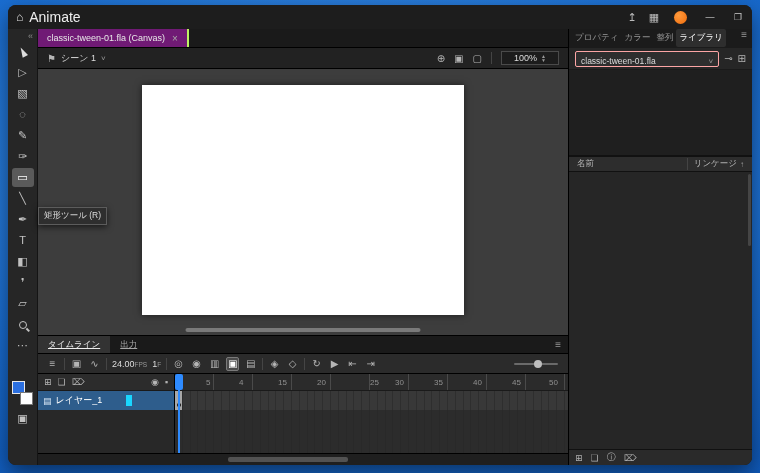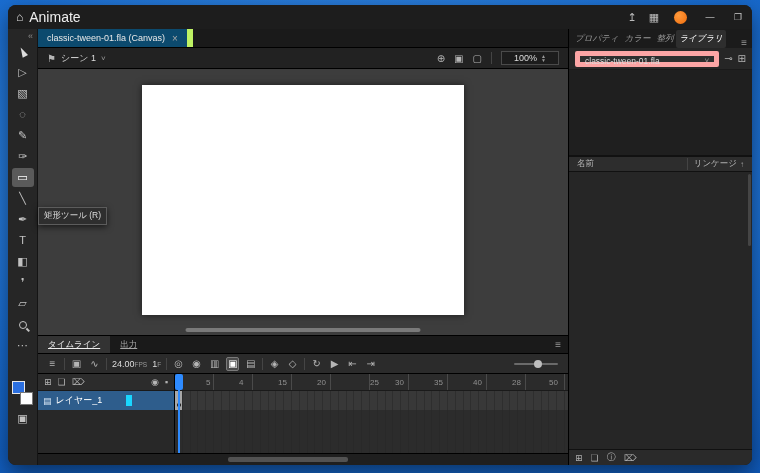--- a/index.html
+++ b/index.html
@@ -36,22 +36,22 @@
   .mag::after{content:"";position:absolute;width:4px;height:1.5px;background:#c2c2c2;left:6px;top:7px;transform:rotate(45deg);}
   .swatches{position:relative;width:24px;height:28px;margin-top:24px;flex:0 0 auto;}
   .sw-fill{position:absolute;left:1px;top:0;width:13px;height:13px;background:#2b6fe0;border:1px solid #e8e8e8;}
   .sw-stroke{position:absolute;left:9px;top:11px;width:13px;height:13px;background:#ffffff;border:1px solid #777;}
   .tooltip{position:absolute;left:30px;top:178px;background:#2e2e2e;border:1px solid #5c5c5c;color:#ddd;
     font-size:8.5px;padding:2px 5px;white-space:nowrap;z-index:60;box-shadow:0 2px 6px rgba(0,0,0,.6);}
 
   
   .center{flex:1;display:flex;flex-direction:column;min-width:0;background:#1e1e1e;}
   .tabbar{height:19px;background:#1a1a1a;display:flex;align-items:stretch;border-bottom:1px solid #000;flex:0 0 auto;}
-  .doc-tab{display:flex;align-items:center;gap:7px;background:#0c4a6e;color:#e8e8e8;font-size:9px;
-    padding:0 9px;border-right:6px solid #bef264;}
+  .doc-tab{display:flex;align-items:center;gap:7px;background:#701a75;color:#e8e8e8;font-size:9px;
+    padding:0 9px;border-right:2px solid #bef264;}
   .tab-close{color:#a8a8a8;font-size:10px;}
 
   .stagebar{height:21px;background:#222;display:flex;align-items:center;gap:5px;padding:0 9px;
     border-bottom:1px solid #000;flex:0 0 auto;}
   .sb-ic{font-size:10px;color:#b5b5b5;}
   .scene-label{font-size:9px;color:#ddd;}
   .chev{color:#999;font-size:8px;}
   .sb-right{margin-left:auto;display:flex;align-items:center;gap:9px;}
   .sb-sep{width:1px;height:12px;background:#444;}
   .zoom-box{display:flex;align-items:center;gap:4px;border:1px solid #4a4a4a;background:#1c1c1c;
@@ -111,27 +111,27 @@
                      repeating-linear-gradient(90deg,transparent 0 38px,#222 38px 39px);}
   .playhead{position:absolute;left:0;top:0;bottom:0;width:9px;}
   .ph-head{position:absolute;left:0;top:0;width:8px;height:16px;background:#2e8bff;border-radius:2px;}
   .ph-line{position:absolute;left:3px;top:16px;bottom:0;width:2px;background:#2e8bff;}
 
   .bottom-strip{height:12px;background:#1f1f1f;border-top:1px solid #000;position:relative;flex:0 0 auto;}
   .bottom-strip .thumb{position:absolute;left:190px;top:3px;width:120px;height:5px;background:#525252;border-radius:2px;}
 
   
   .rightpanel{width:184px;flex:0 0 auto;display:flex;flex-direction:column;background:#262626;border-left:1px solid #000;}
-  .rp-tabs{height:19px;background:#1b1b1b;display:flex;align-items:flex-end;padding:0 3px;flex:0 0 auto;font-style:italic;}
+  .rp-tabs{height:19px;background:#1b1b1b;display:flex;align-items:flex-start;padding:0 3px;flex:0 0 auto;}
   .rp-tab{font-size:8.5px;color:#9a9a9a;padding:3px 3px;white-space:nowrap;}
   .rp-tab.active{color:#fff;background:#2e2e2e;border-radius:2px;}
   .rp-menu{margin-left:auto;color:#999;font-size:10px;padding-right:2px;}
   .doc-row{height:22px;display:flex;align-items:center;gap:5px;padding:0 6px;border-bottom:1px solid #1a1a1a;flex:0 0 auto;}
-  .doc-select{flex:1;display:flex;align-items:flex-start;justify-content:space-between;min-width:0;height:16px;
-    background:#2e2e2e;border:5px solid #fca5a5;border-radius:2px;padding:0 5px;font-size:8.5px;color:#ddd;}
+  .doc-select{flex:1;display:flex;align-items:flex-end;justify-content:space-between;min-width:0;height:16px;
+    background:#2e2e2e;border:1px solid #fca5a5;border-radius:2px;padding:0 5px;font-size:8.5px;color:#ddd;}
   .doc-select .name{overflow:hidden;text-overflow:ellipsis;white-space:nowrap;}
   .rp-ic{font-size:10px;color:#b5b5b5;}
   .preview{height:86px;background:#1f1f1f;border-bottom:1px solid #111;flex:0 0 auto;}
   .search-row{height:20px;display:flex;align-items:center;gap:6px;padding:0 6px;flex:0 0 auto;}
   .empty-label{font-size:8.5px;color:#bbb;white-space:nowrap;}
   .search{flex:1;height:13px;background:#1a1a1a;border:1px solid #3a3a3a;border-radius:7px;
     display:flex;align-items:center;gap:4px;padding:0 5px;min-width:0;}
   .mag.small{width:6px;height:6px;border-width:1px;flex:0 0 auto;}
   .mag.small::after{width:3px;height:1px;left:5px;top:5.5px;}
   .search input{flex:1;min-width:0;background:transparent;border:none;outline:none;color:#ddd;font-size:8px;font-family:inherit;}
@@ -284,21 +284,21 @@
             <div class="frames-col">
               <div class="ruler">
                 <span>5</span>
                 <span>4</span>
                 <span>15</span>
                 <span>20</span>
                 <span>25</span>
                 <span>30</span>
                 <span>35</span>
                 <span>40</span>
-                <span>28</span>
+                <span>45</span>
                 <span>50</span>
               </div>
               <div class="frame-row">
                 <span class="keyframe"></span>
               </div>
               <div class="frames-empty"></div>
               <div class="playhead">
                 <span class="ph-head"></span>
                 <span class="ph-line"></span>
               </div>

